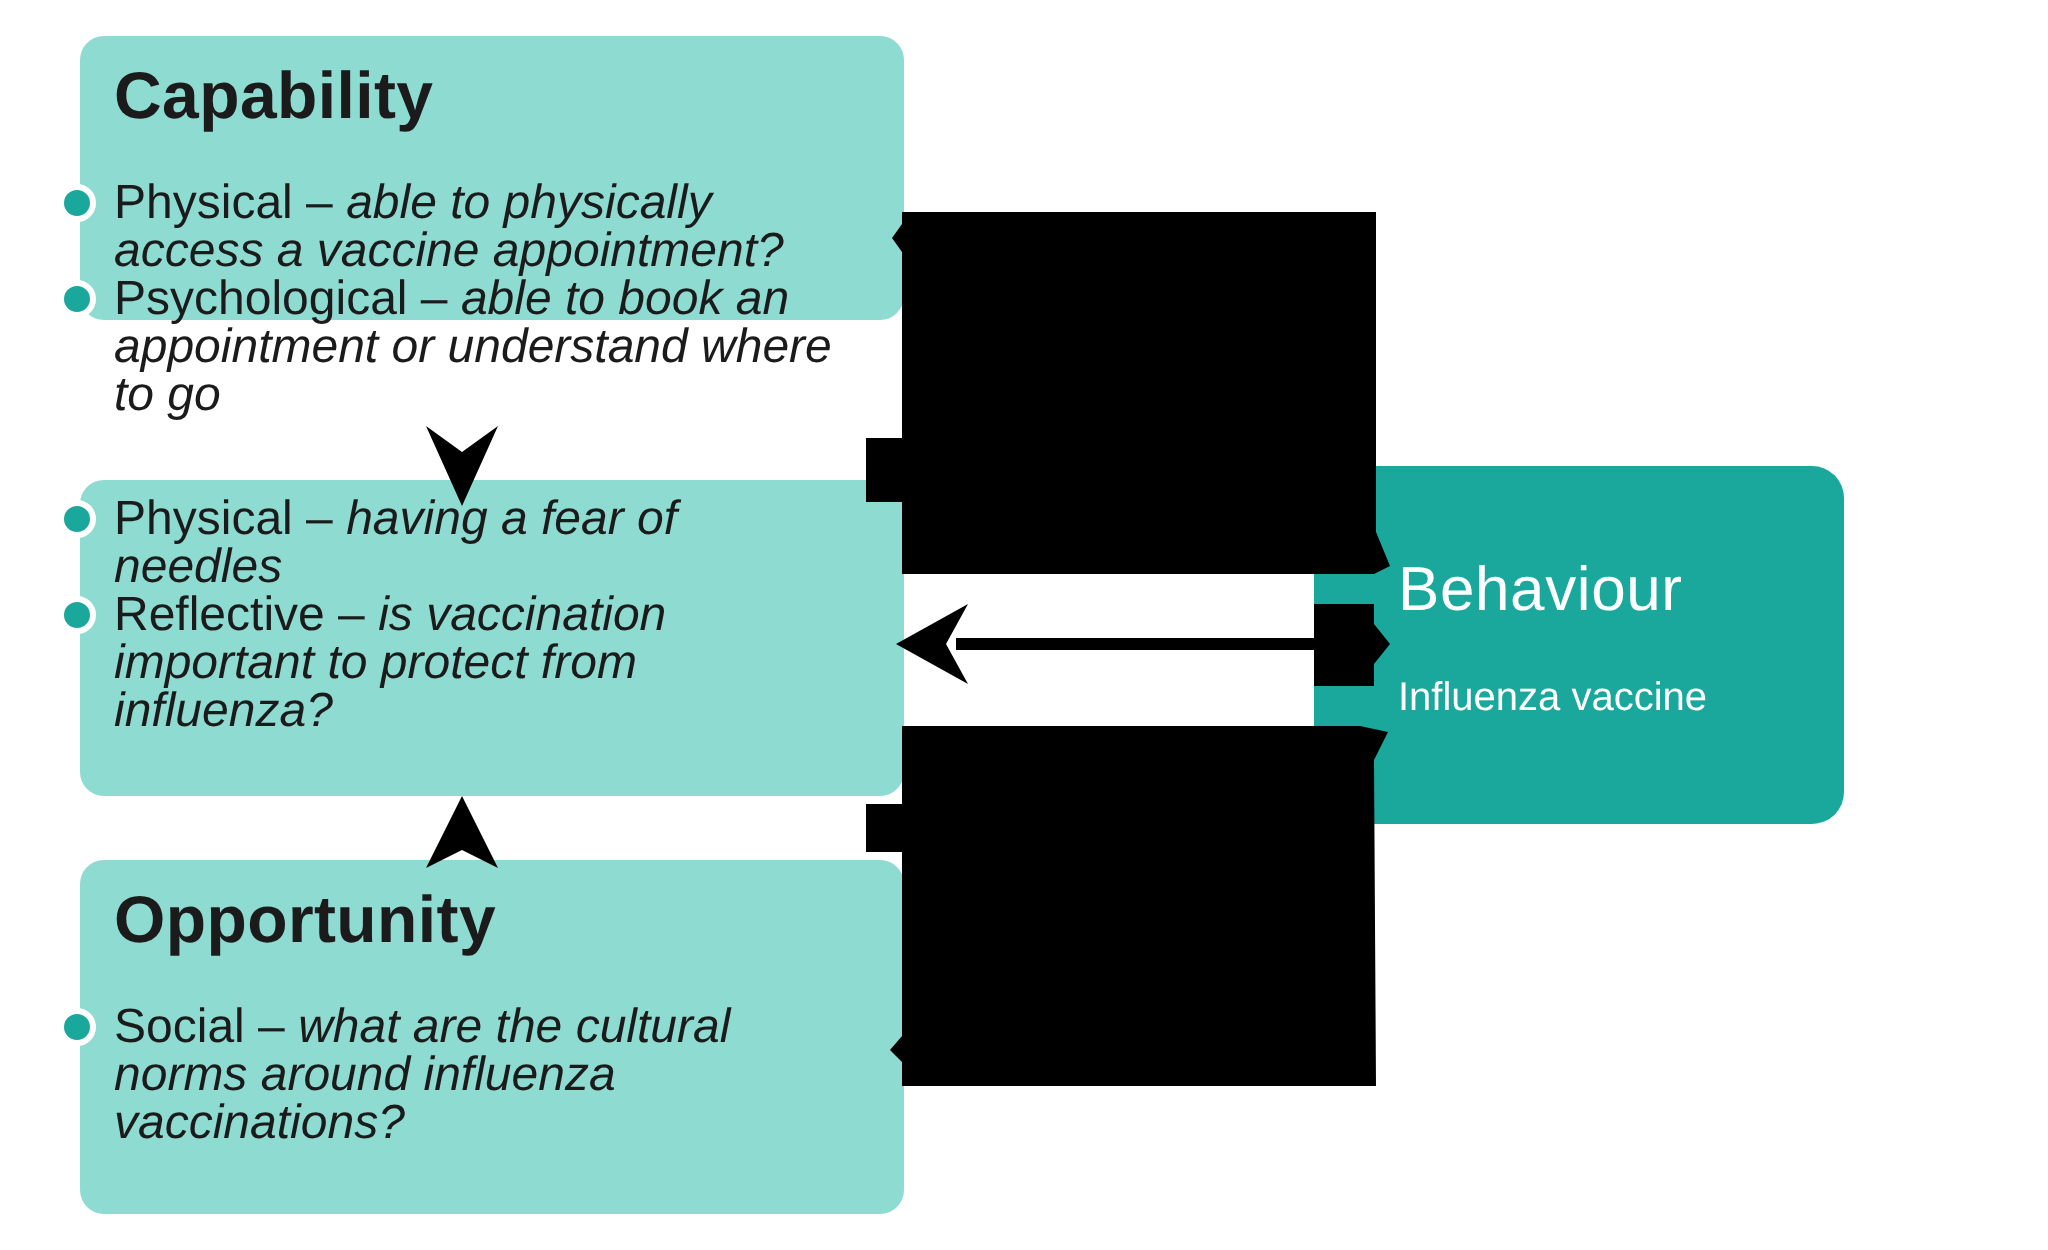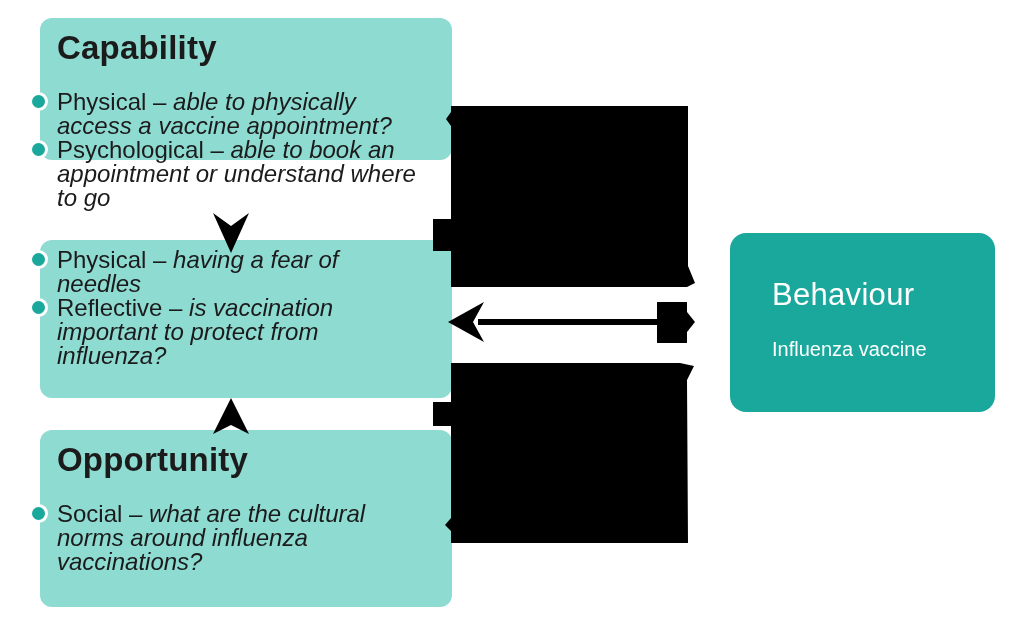--- a/index.html
+++ b/index.html
@@ -23,21 +23,21 @@
   #box-opportunity{top:430px;height:177px;}
   .com-title{font-size:33px;font-weight:600;line-height:44px;margin:0 0 20px 0;letter-spacing:.2px;}
   .bullets{font-size:24px;line-height:24px;}
   .bullet{position:relative;}
   .dot{
     position:absolute;left:-28px;top:2px;width:13px;height:13px;border-radius:50%;
     background:var(--dark);border:3px solid #fff;box-sizing:content-box;
   }
   .b-desc{font-style:italic;}
   .behaviour-box{
-    position:absolute;left:730px;top:233px;width:265px;height:179px;
+    position:absolute;left:657px;top:233px;width:265px;height:179px;
     background:var(--dark);border-radius:16px;box-sizing:border-box;
     color:#fff;padding:44px 20px 0 42px;
   }
   .behaviour-title{font-size:31px;font-weight:400;line-height:36px;margin:0 0 24px 0;letter-spacing:.3px;}
   .behaviour-sub{font-size:20px;line-height:24px;}
   .overlay{position:absolute;left:0;top:0;}
   .overlay *{fill:var(--arrow);}
 </style>
 </head>
 <body>

